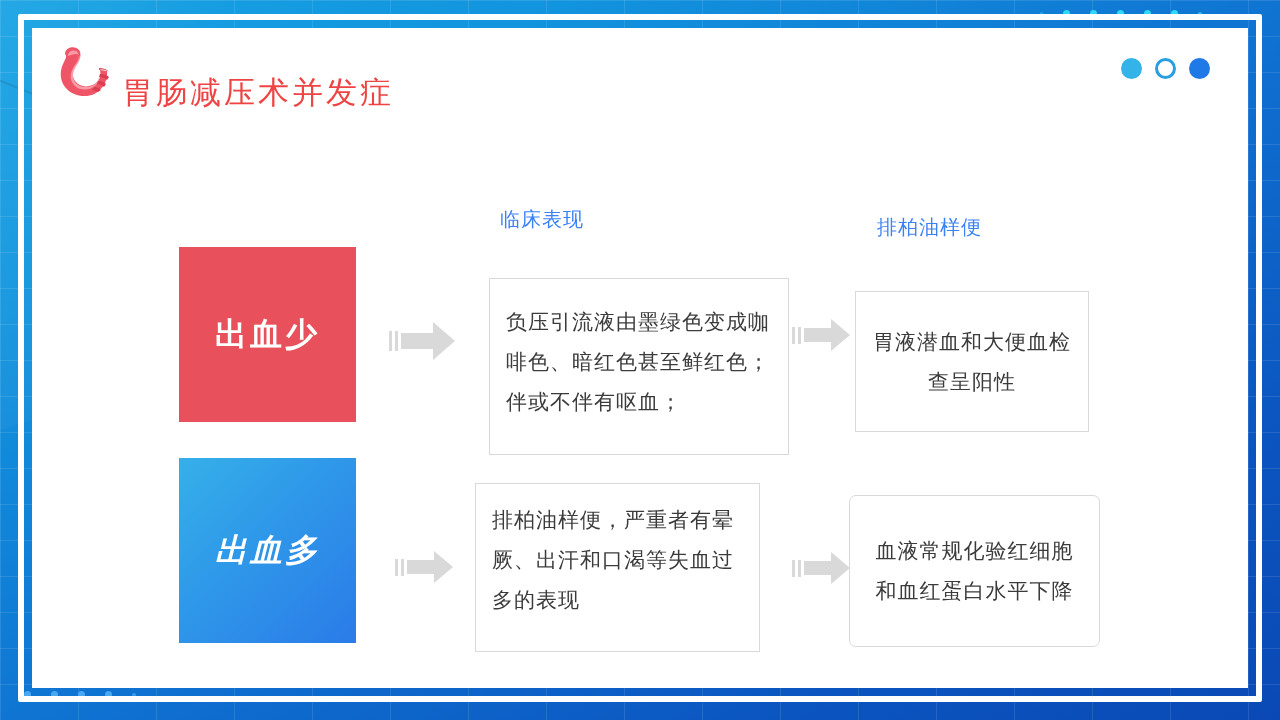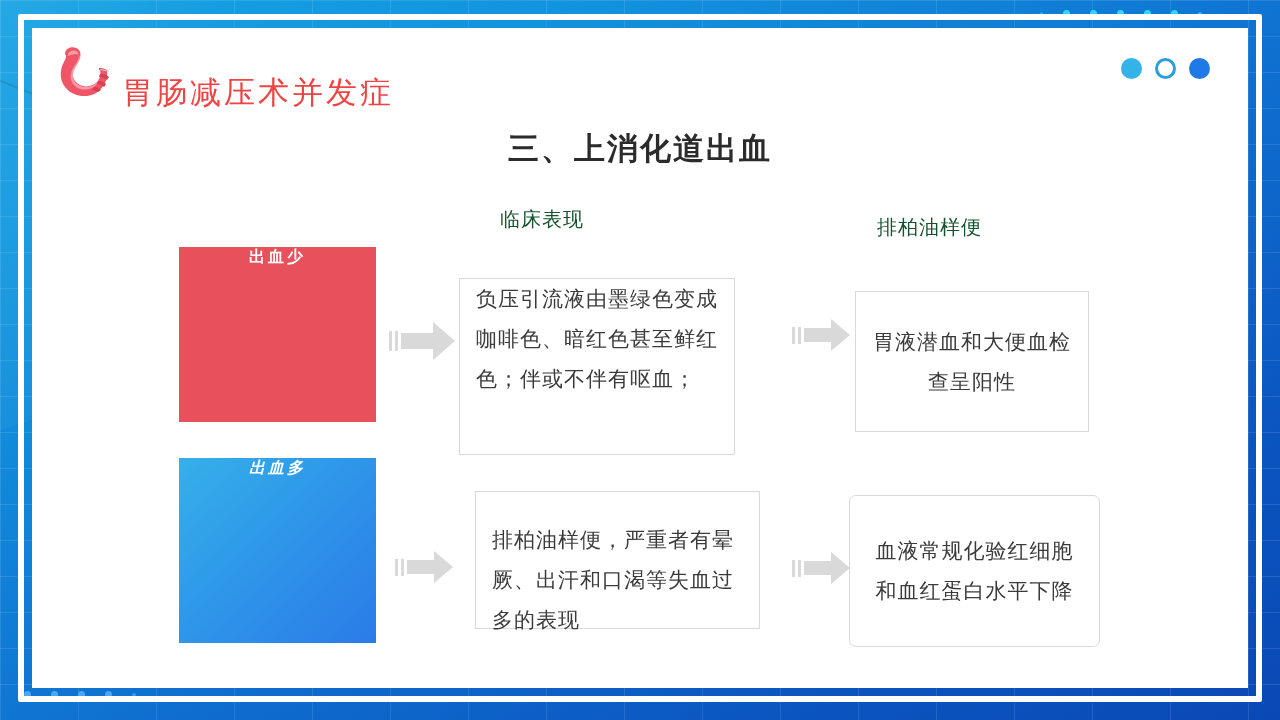--- a/index.html
+++ b/index.html
@@ -130,42 +130,42 @@
     font-size: 31px;
     font-weight: bold;
     letter-spacing: 2px;
     color: #2b2b2b;
   }
 
   
   .col-head {
     position: absolute;
     font-size: 20px;
-    color: #14532d;
+    color: #3b82f6;
     letter-spacing: 1px;
     white-space: nowrap;
   }
   .col-head.clinical { left: 468px; top: 178px; }
   .col-head.exam     { left: 845px; top: 186px; }
 
   
   .row { position: absolute; left: 0; width: 100%; }
   .row.r1 { top: 219px; }
   .row.r2 { top: 425px; }
 
   
   .cat-box {
     position: absolute;
     left: 147px;
-    width: 197px;
-    display: flex;
-    align-items: flex-start;
+    width: 177px;
+    display: flex;
+    align-items: center;
     justify-content: center;
     color: #ffffff;
-    font-size: 16px;
+    font-size: 32px;
     font-weight: bold;
     letter-spacing: 3px;
   }
   .cat-box.red {
     top: 0; height: 175px;
     background: #e8505b;
   }
   .cat-box.blue {
     top: 5px; height: 185px;
     background: linear-gradient(135deg, #36b0e9 0%, #2f9ae9 40%, #2b7be8 100%);
@@ -203,23 +203,23 @@
     padding: 0 16px;
   }
   .tbox.left-align .inner { text-align: left; }
   .tbox.center-align {
     display: flex;
     align-items: center;
     justify-content: center;
   }
   .tbox.center-align .inner { text-align: center; }
 
-  .tb-1 { left: 427px; top: 31px; width: 276px; height: 177px; }
+  .tb-1 { left: 457px; top: 31px; width: 300px; height: 177px; padding-top: 23px; }
   .tb-2 { left: 823px; top: 44px; width: 234px; height: 141px; }
-  .tb-3 { left: 443px; top: 30px; width: 285px; height: 138px; padding-top: 28px; margin-top: 8px; }
+  .tb-3 { left: 443px; top: 30px; width: 285px; height: 169px; padding-top: 16px; }
   .tb-4 { left: 817px; top: 42px; width: 251px; height: 152px; border-radius: 7px; }
 </style>
 </head>
 <body>
 
 <div class="slide">
 
   <div class="grid-overlay"></div>
   <div class="diag-band"></div>
   <div class="diag-line"></div>
@@ -261,21 +261,20 @@
 
       <div class="header-title">胃肠减压术并发症</div>
 
       <div class="header-dots">
         <span class="hdot filled-light"></span>
         <span class="hdot hollow"></span>
         <span class="hdot filled-dark"></span>
       </div>
     </div>
 
-    <div class="main-title">三、上消化道出血</div>
 
     <div class="col-head clinical">临床表现</div>
     <div class="col-head exam">排柏油样便</div>
 
     <div class="row r1">
 
       <div class="cat-box red">
         <span>出血少</span>
       </div>
 

